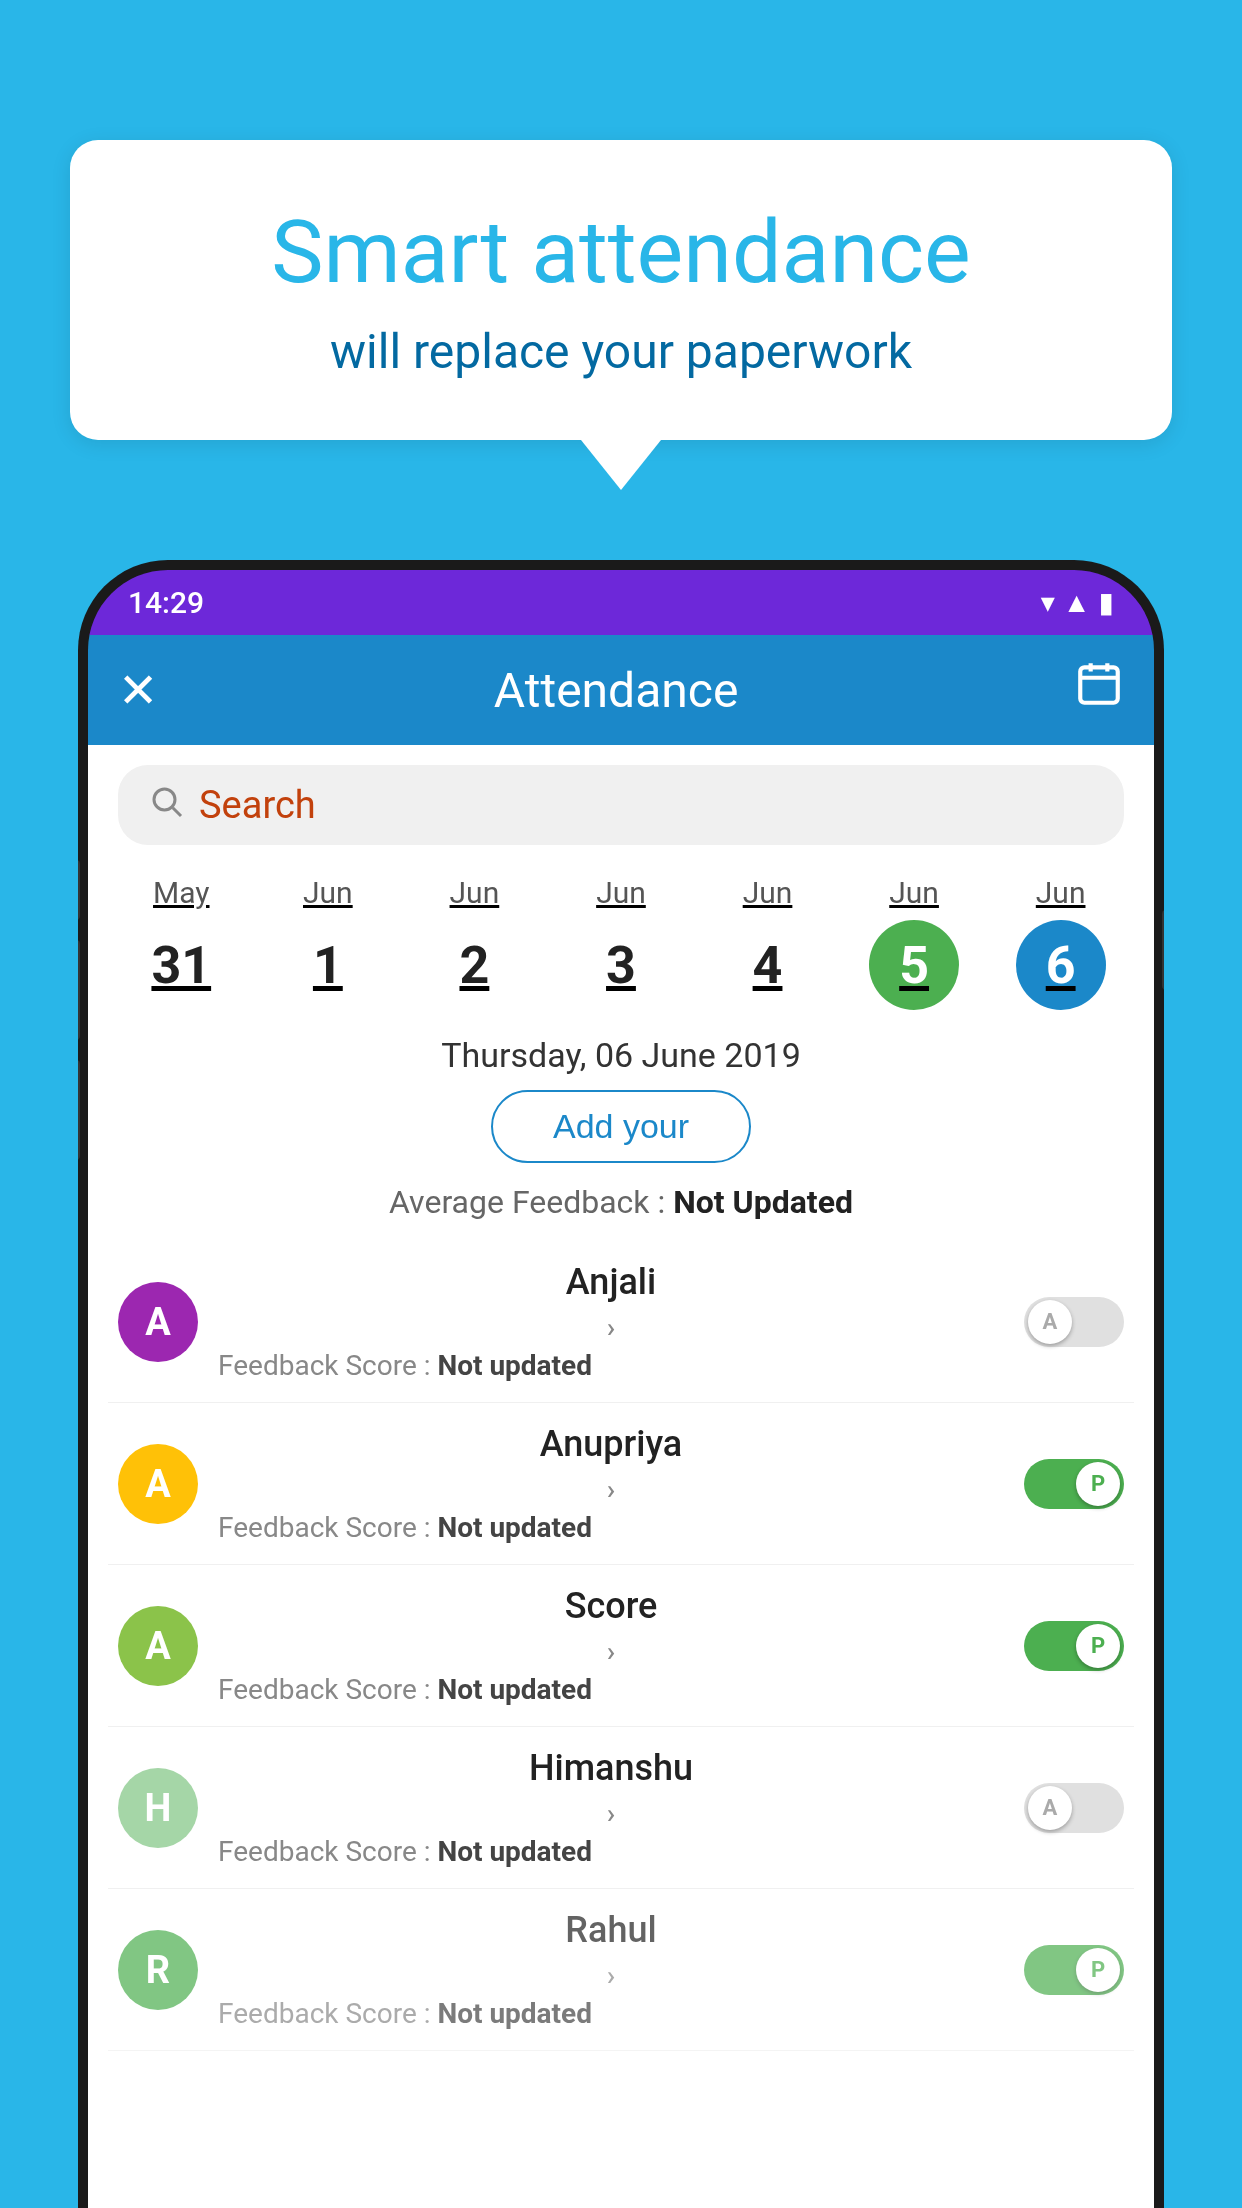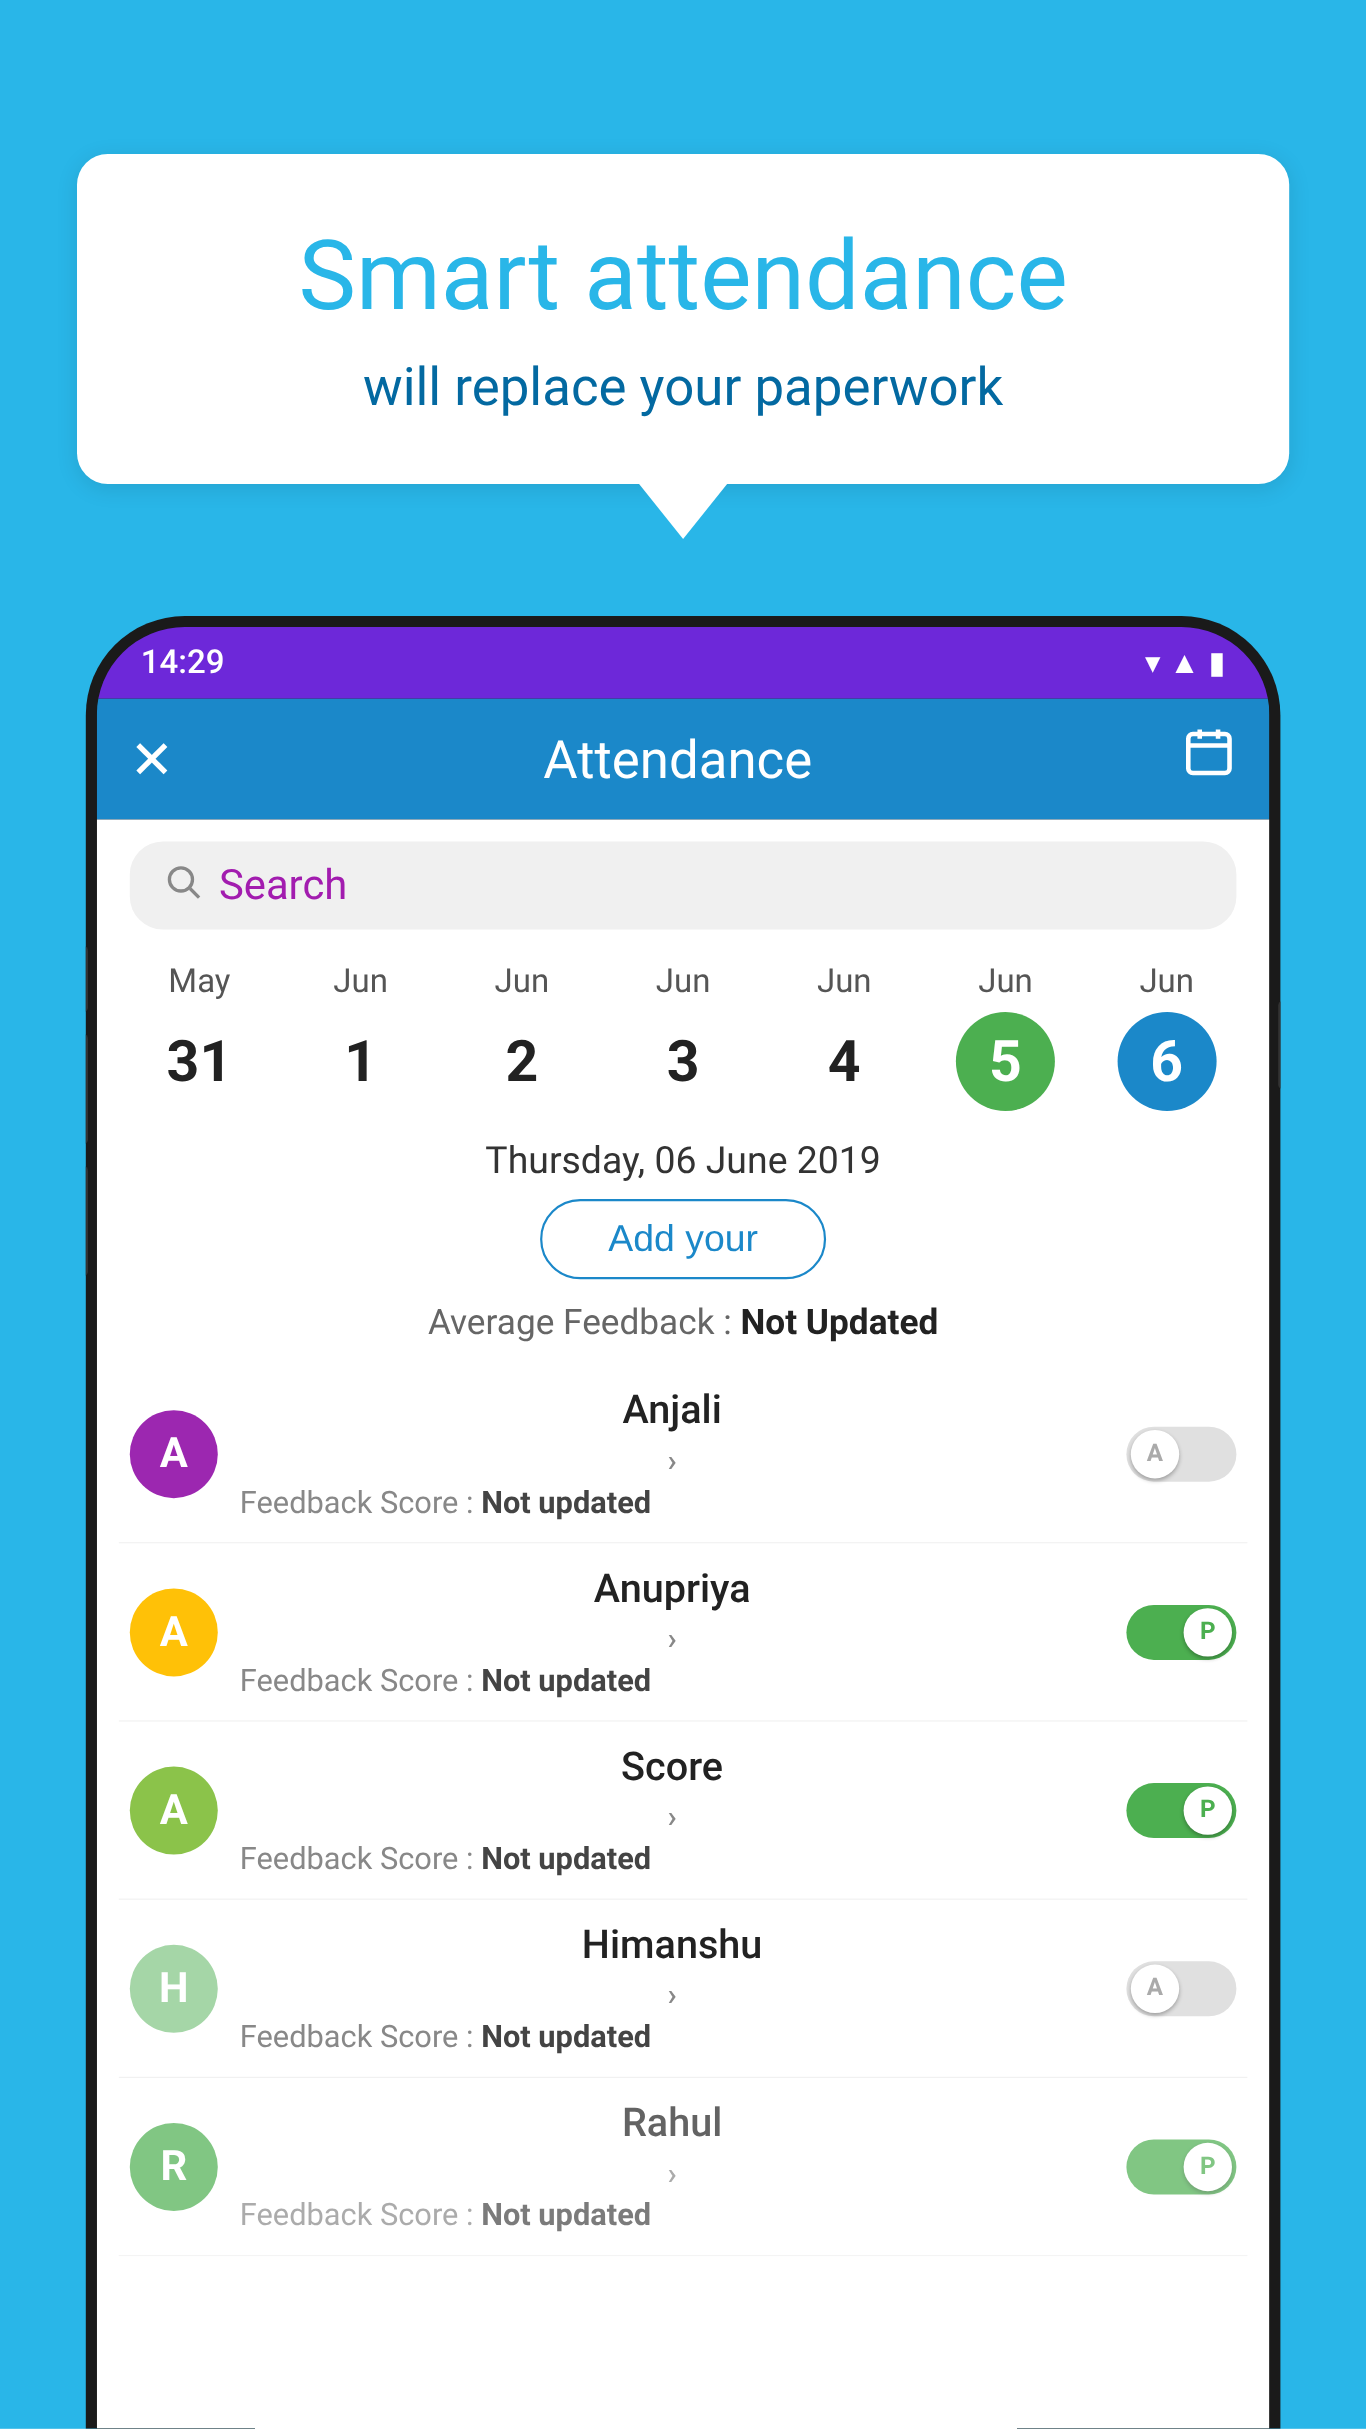--- a/index.html
+++ b/index.html
@@ -145,30 +145,31 @@
       display: flex;
       align-items: center;
       padding: 0 30px;
       gap: 15px;
     }
     .search-icon-wrap {
       color: #888;
       font-size: 36px;
     }
     .search-placeholder {
-      color: #a21caf;
+      color: #c2410c;
       font-size: 38px;
     }
 
     
     .calendar-strip {
       padding: 10px 20px 0 20px;
       display: flex;
       align-items: flex-end;
       justify-content: space-around;
+      text-decoration: underline;
     }
     .cal-day {
       display: flex;
       flex-direction: column;
       align-items: center;
       gap: 10px;
     }
     .cal-month {
       color: #555;
       font-size: 30px;

